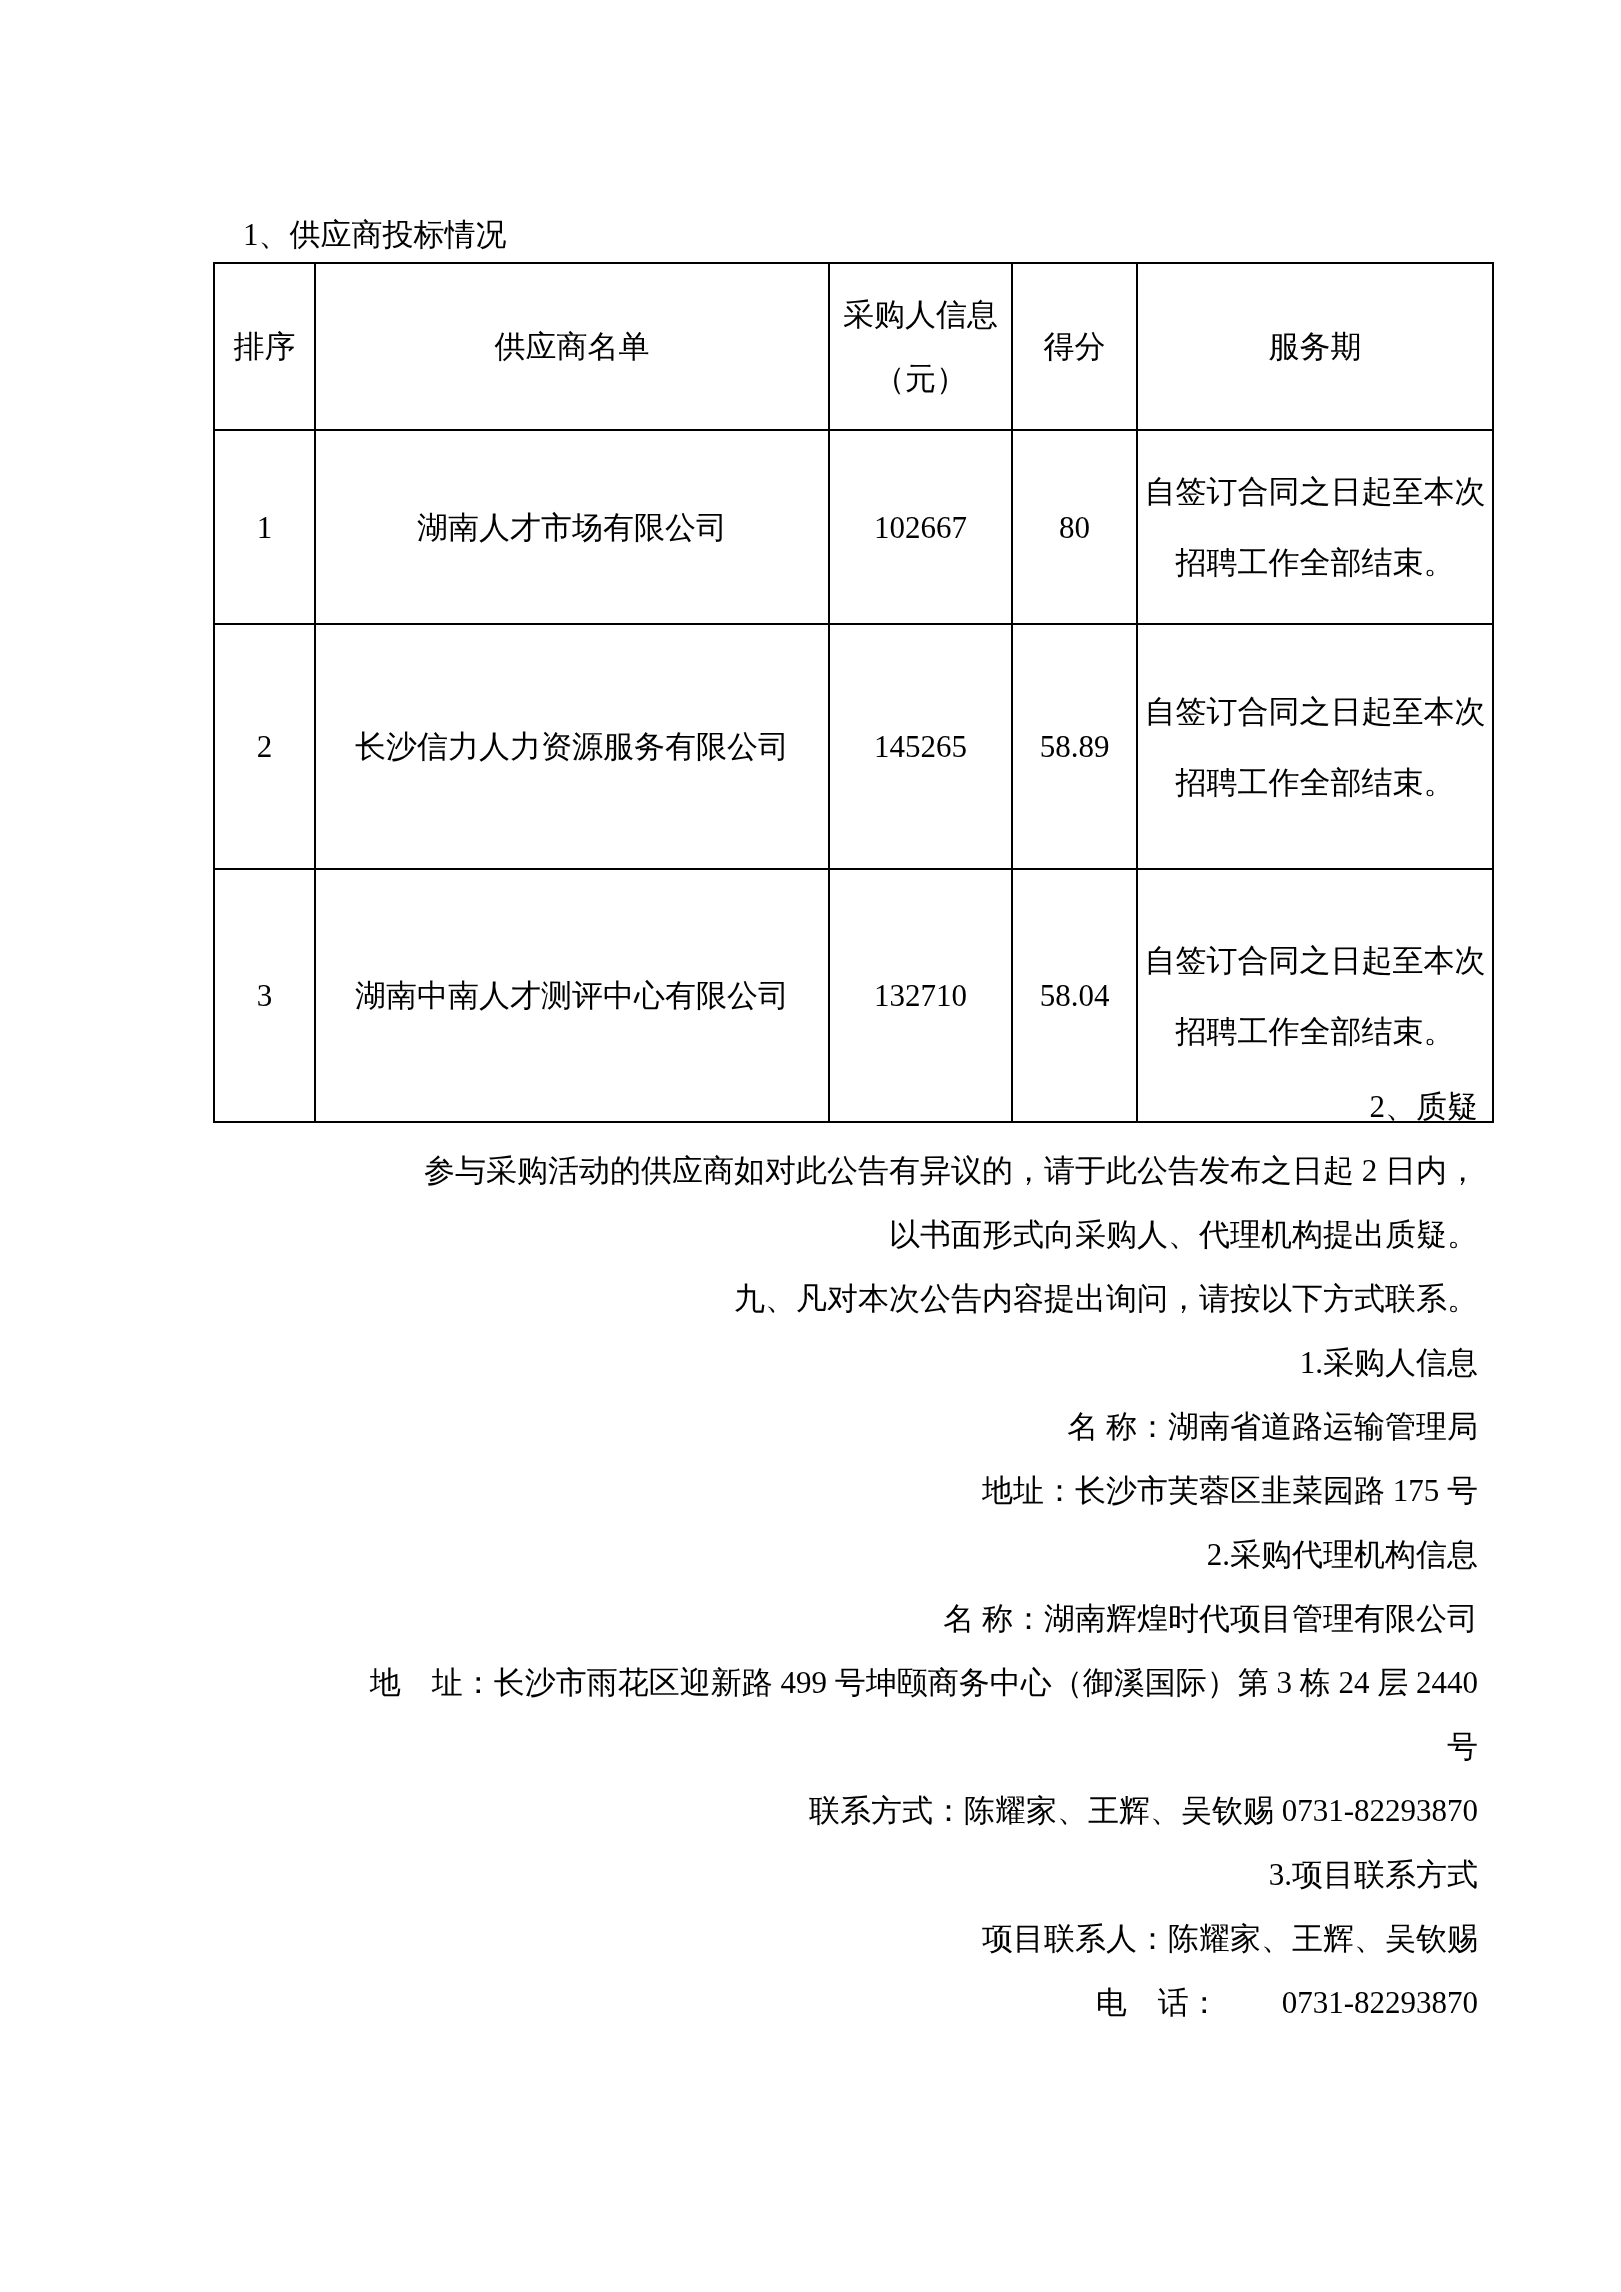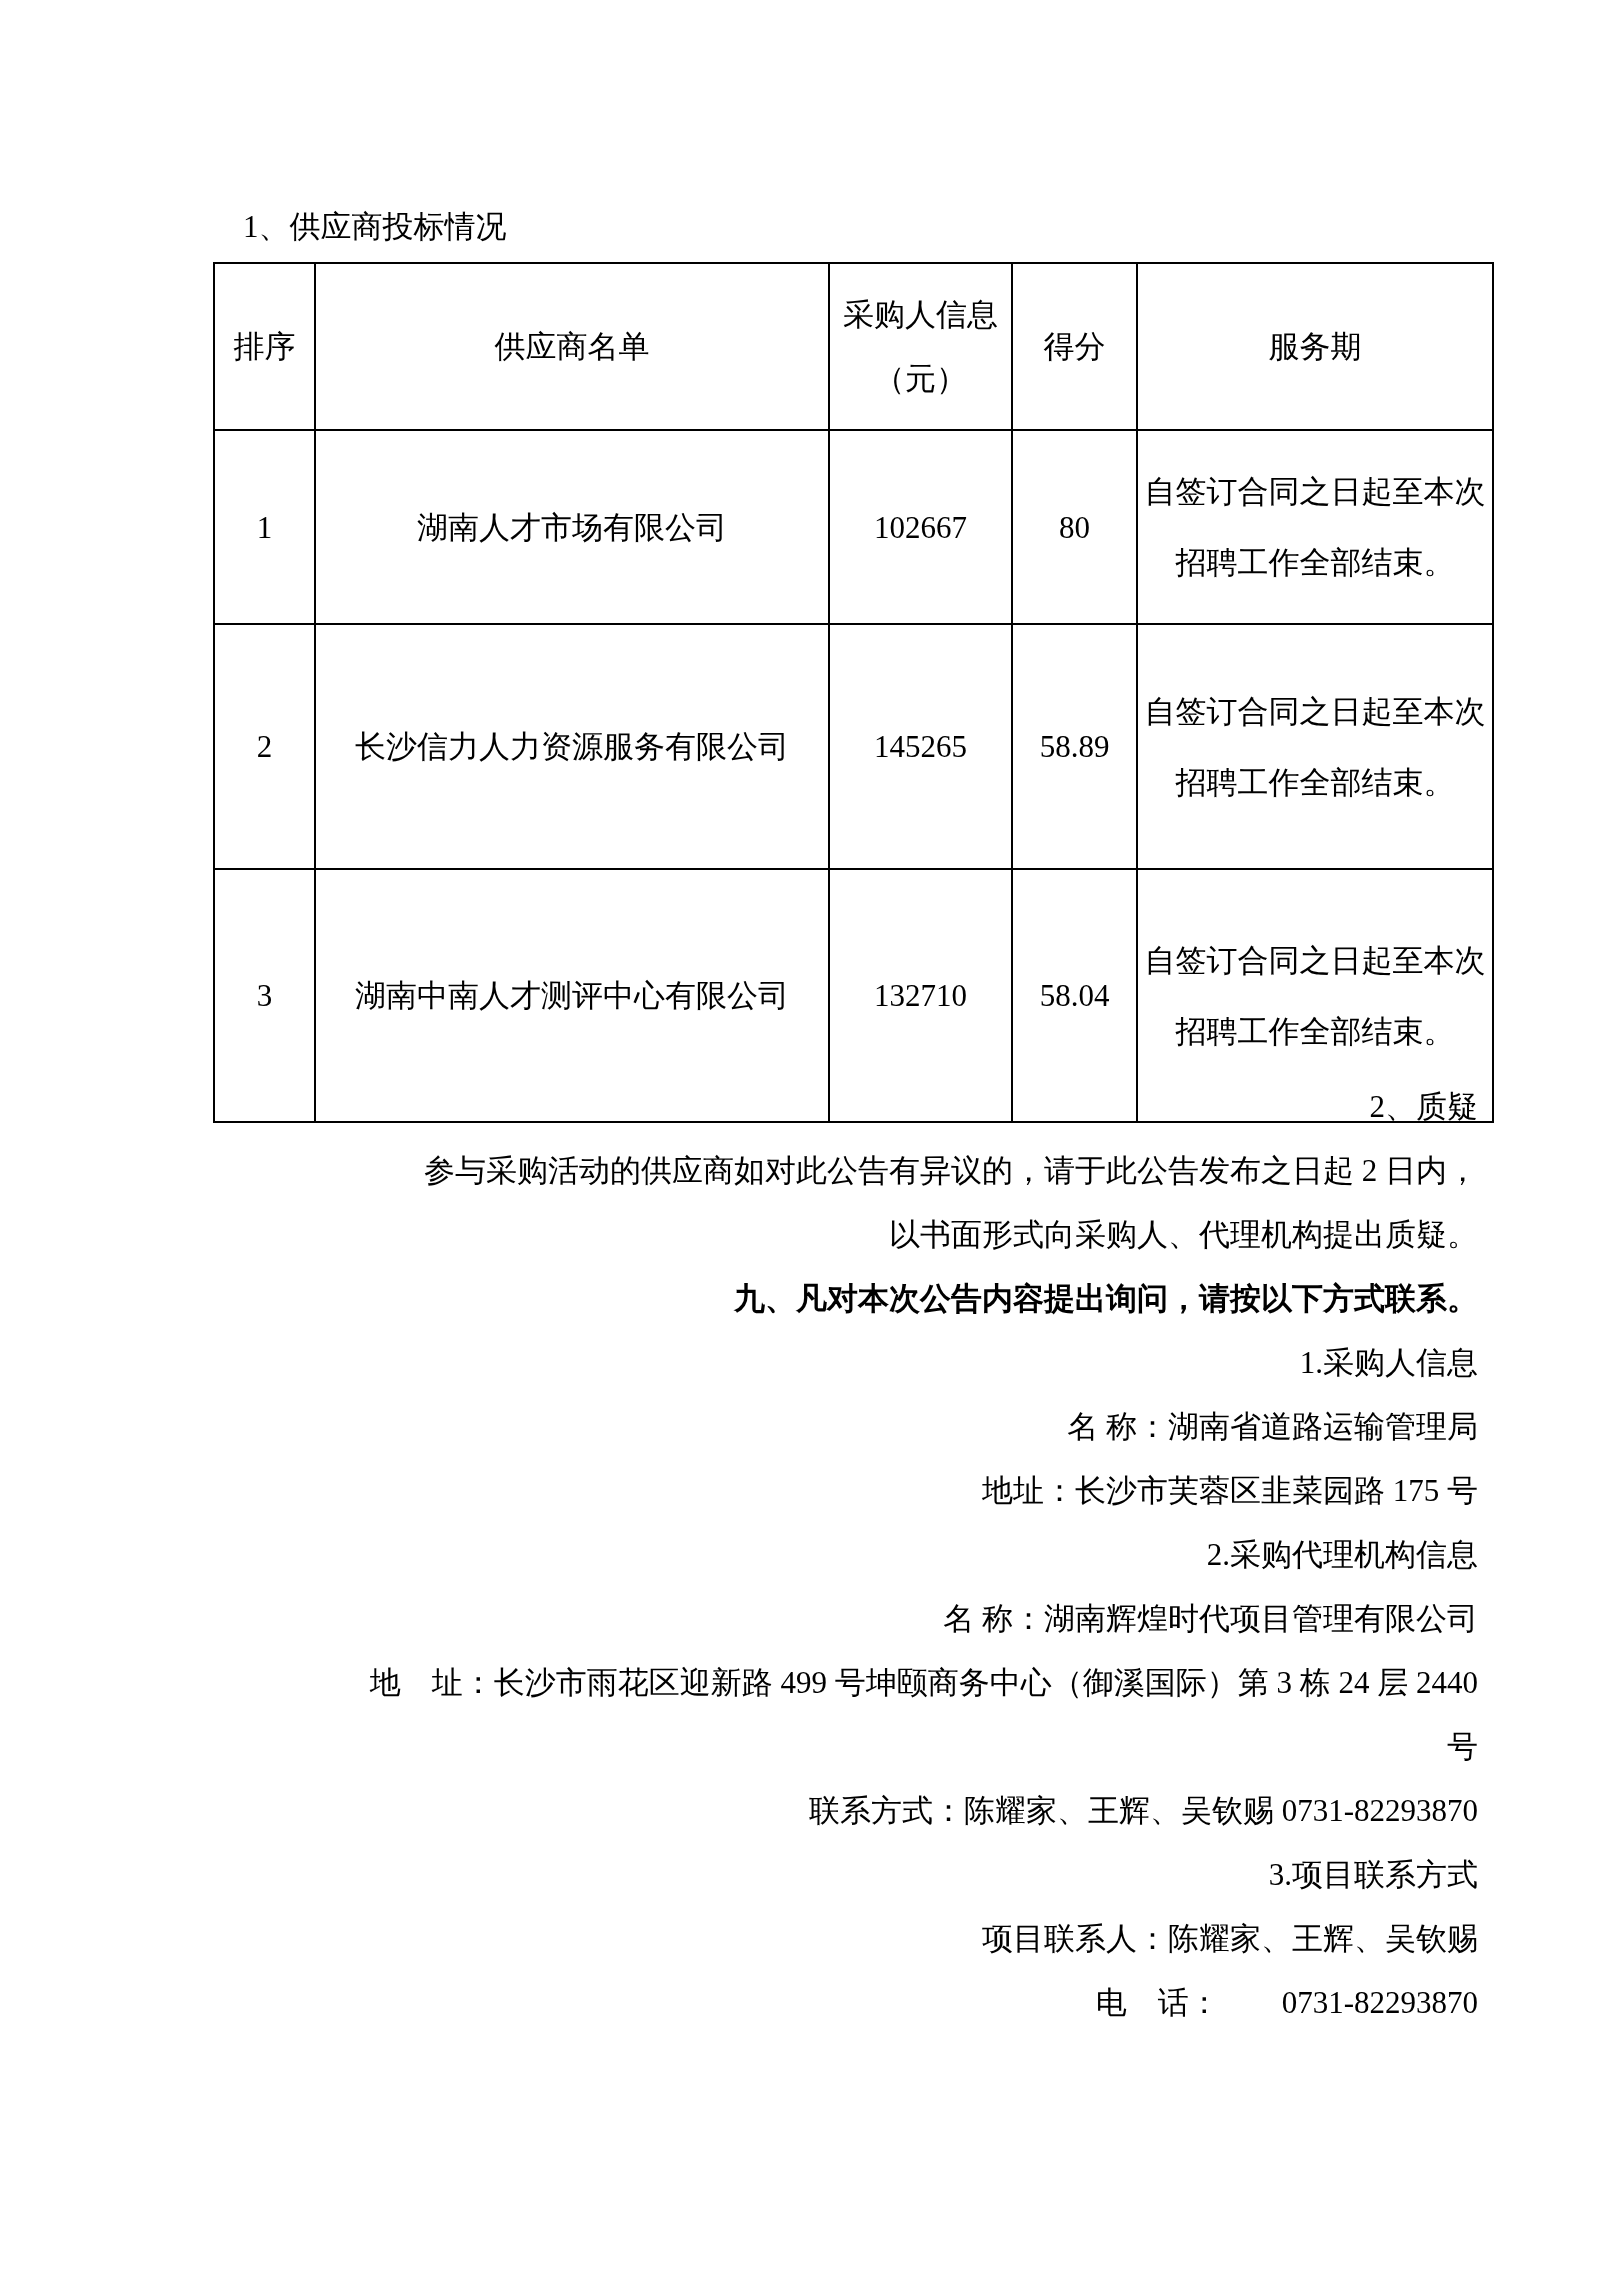--- a/index.html
+++ b/index.html
@@ -12,21 +12,21 @@
     width: 1621px;
     height: 2293px;
     background: #ffffff;
     color: #000000;
     font-family: "Liberation Serif", "DejaVu Serif", serif;
     overflow: hidden;
   }
   .h-num {
     position: absolute;
     left: 243px;
-    top: 195px;
+    top: 203px;
     font-size: 31px;
     line-height: 64px;
     white-space: pre;
   }
   table.bid-table {
     position: absolute;
     left: 213px;
     top: 262px;
     width: 1279px;
     border-collapse: collapse;
@@ -63,21 +63,21 @@
   }
   .line {
     white-space: pre;
     text-align: right;
   }
   .line.indent {
     text-indent: 63px;
   }
   .line.bold-head {
     font-family: "Liberation Sans", "DejaVu Sans", sans-serif;
-    font-weight: 700;
+    font-weight: 400;
   }
 </style>
 </head>
 <body>
 
 <div class="page">
 
   <div class="h-num">1、供应商投标情况</div>
 
   <table class="bid-table">

